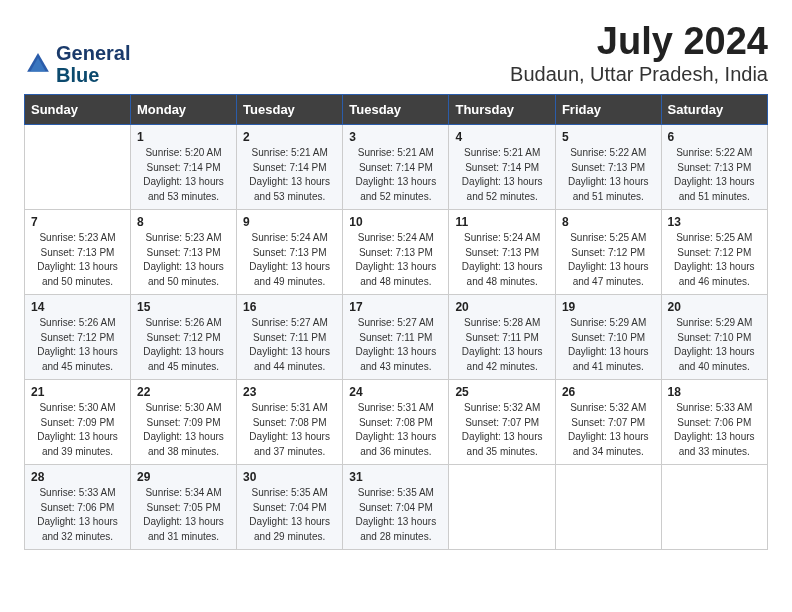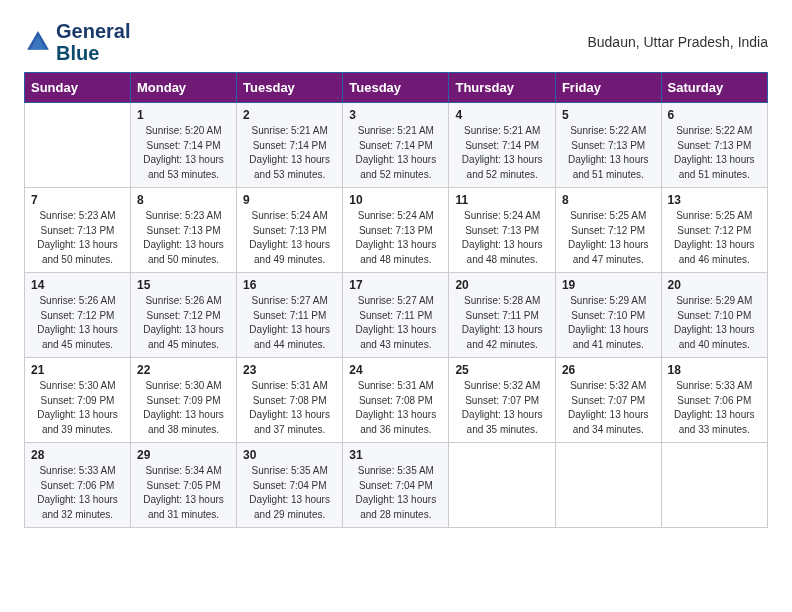--- a/index.html
+++ b/index.html
@@ -6,52 +6,52 @@
     body {
       font-family: Arial, sans-serif;
       background: #fff;
       width: 792px;
       min-height: 612px;
       padding: 20px 24px 20px 24px;
     }
     .header-area {
       display: flex;
       justify-content: space-between;
-      align-items: center;
+      align-items: flex-end;
       margin-bottom: 8px;
     }
     .logo {
       display: flex;
       align-items: center;
     }
     .logo-icon {
       width: 28px;
       height: 28px;
       margin-right: 4px;
     }
     .title-area {
       text-align: right;
     }
     .month-title {
       font-size: 38px;
       font-weight: bold;
       color: #222;
     }
     .location-title {
-      font-size: 14px;
+      font-size: 20px;
       color: #333;
       font-weight: normal;
     }
     table {
       width: 100%;
       border-collapse: collapse;
       font-size: 11px;
     }
     thead tr th {
-      background: #701a75;
+      background: #404040;
       color: #fff;
       text-align: left;
       padding: 7px 6px;
       font-size: 13px;
       font-weight: bold;
       border: 1px solid #2a5caa;
     }
     tbody tr td {
       border: 1px solid #ccc;
       vertical-align: top;
@@ -91,20 +91,21 @@
     <svg class="logo-icon" viewBox="0 0 36 36">
       <polygon points="18,4 32,28 4,28" fill="#2a5caa"></polygon>
       <polygon points="18,10 28,28 8,28" fill="#4a8fd4" opacity="0.5"></polygon>
     </svg>
     <div>
       <div style="font-size:20px;font-weight:bold;color:#1a3a6b;line-height:1.1;">General</div>
       <div style="font-size:20px;font-weight:bold;color:#0c4a6e;line-height:1.1;">Blue</div>
     </div>
   </div>
   <div class="title-area">
+    <div class="month-title">July 2024</div>
     <div class="location-title">Budaun, Uttar Pradesh, India</div>
   </div>
 </div>
 
 <table>
   <thead>
     <tr>
 
     <th>Sunday</th>
         <th>Monday</th>

